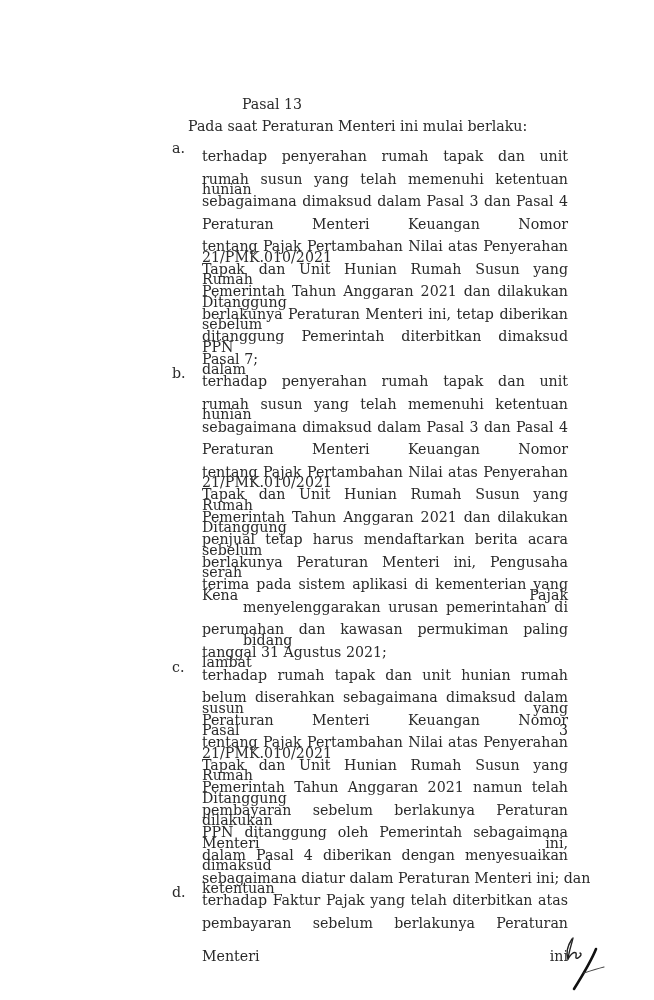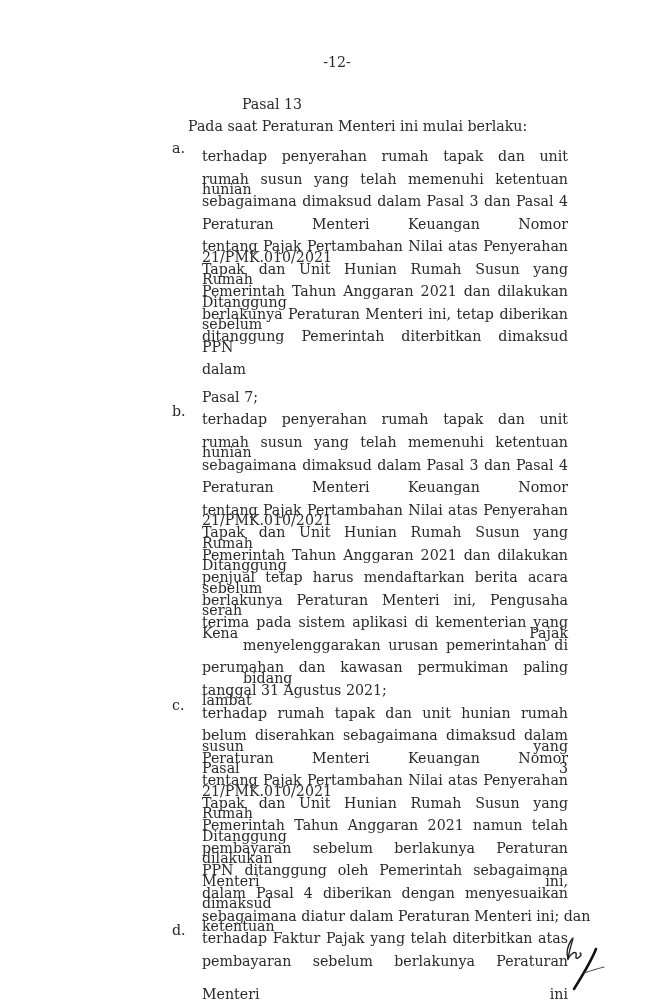--- a/index.html
+++ b/index.html
@@ -33,37 +33,36 @@
   }
   .line.last { text-align-last: left; }
   .signature {
     position: absolute; left: 560px; top: 935px; width: 50px; height: 60px;
   }
 </style>
 </head>
 <body>
 
 <div class="page">
-  <div class="page-number">-12-</div>
   <div class="article-title">Pasal 13</div>
   <div class="intro">Pada saat Peraturan Menteri ini mulai berlaku:</div>
   <div class="list" id="item-list">
       <div class="item">
         <div class="item-letter">a.</div>
         <div class="item-body">
           <span class="line" style="white-space: normal; text-align-last: justify; text-align: justify;">terhadap penyerahan rumah tapak dan unit hunian</span>
           <span class="line" style="white-space: normal; text-align-last: justify; text-align: justify;">rumah susun yang telah memenuhi ketentuan</span>
           <span class="line" style="white-space: normal; text-align-last: justify; text-align: justify;">sebagaimana dimaksud dalam Pasal 3 dan Pasal 4</span>
           <span class="line" style="white-space: normal; text-align-last: justify; text-align: justify;">Peraturan Menteri Keuangan Nomor 21/PMK.010/2021</span>
           <span class="line" style="white-space: normal; text-align-last: justify; text-align: justify;">tentang Pajak Pertambahan Nilai atas Penyerahan Rumah</span>
           <span class="line" style="white-space: normal; text-align-last: justify; text-align: justify;">Tapak dan Unit Hunian Rumah Susun yang Ditanggung</span>
           <span class="line" style="white-space: normal; text-align-last: justify; text-align: justify;">Pemerintah Tahun Anggaran 2021 dan dilakukan sebelum</span>
           <span class="line" style="white-space: normal; text-align-last: justify; text-align: justify;">berlakunya Peraturan Menteri ini, tetap diberikan PPN</span>
           <span class="line" style="white-space: normal; text-align-last: justify; text-align: justify;">ditanggung Pemerintah diterbitkan dimaksud dalam</span>
-          <span class="line last" style="text-align: left; margin-top: 38px;">Pasal 7;</span>
+          <span class="line last" style="text-align: left;">Pasal 7;</span>
         </div>
       </div>
       <div class="item">
         <div class="item-letter">b.</div>
         <div class="item-body">
           <span class="line" style="white-space: normal; text-align-last: justify; text-align: justify;">terhadap penyerahan rumah tapak dan unit hunian</span>
           <span class="line" style="white-space: normal; text-align-last: justify; text-align: justify;">rumah susun yang telah memenuhi ketentuan</span>
           <span class="line" style="white-space: normal; text-align-last: justify; text-align: justify;">sebagaimana dimaksud dalam Pasal 3 dan Pasal 4</span>
           <span class="line" style="white-space: normal; text-align-last: justify; text-align: justify;">Peraturan Menteri Keuangan Nomor 21/PMK.010/2021</span>
           <span class="line" style="white-space: normal; text-align-last: justify; text-align: justify;">tentang Pajak Pertambahan Nilai atas Penyerahan Rumah</span>

